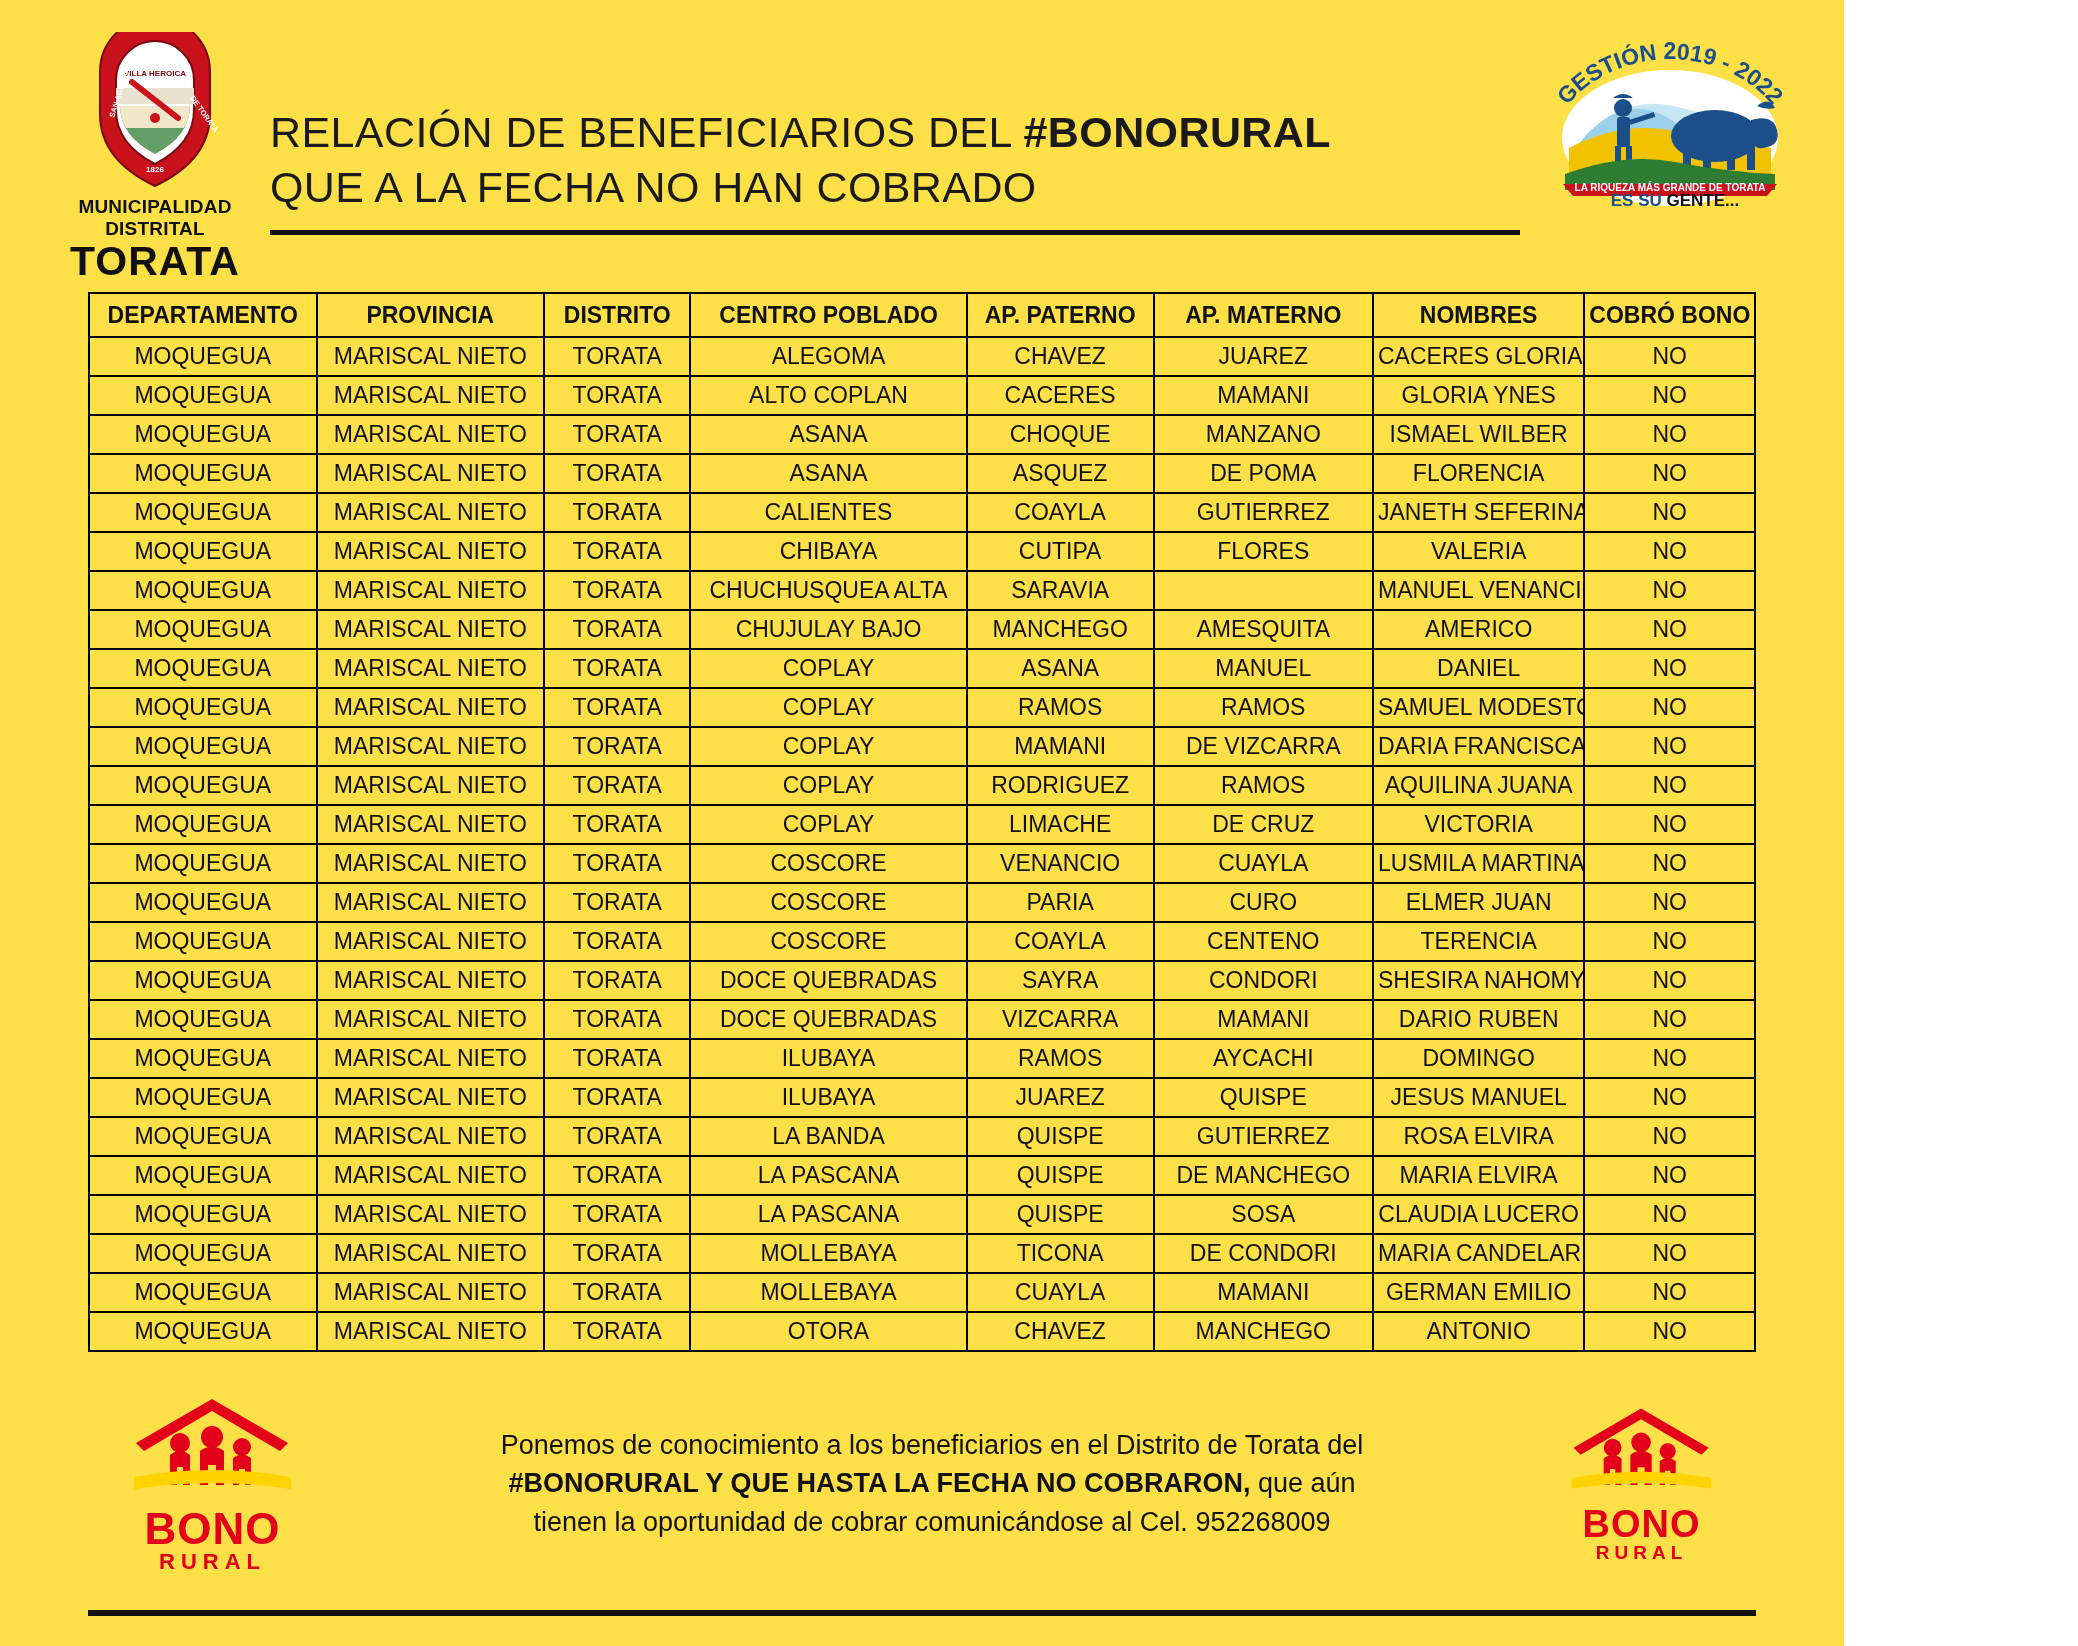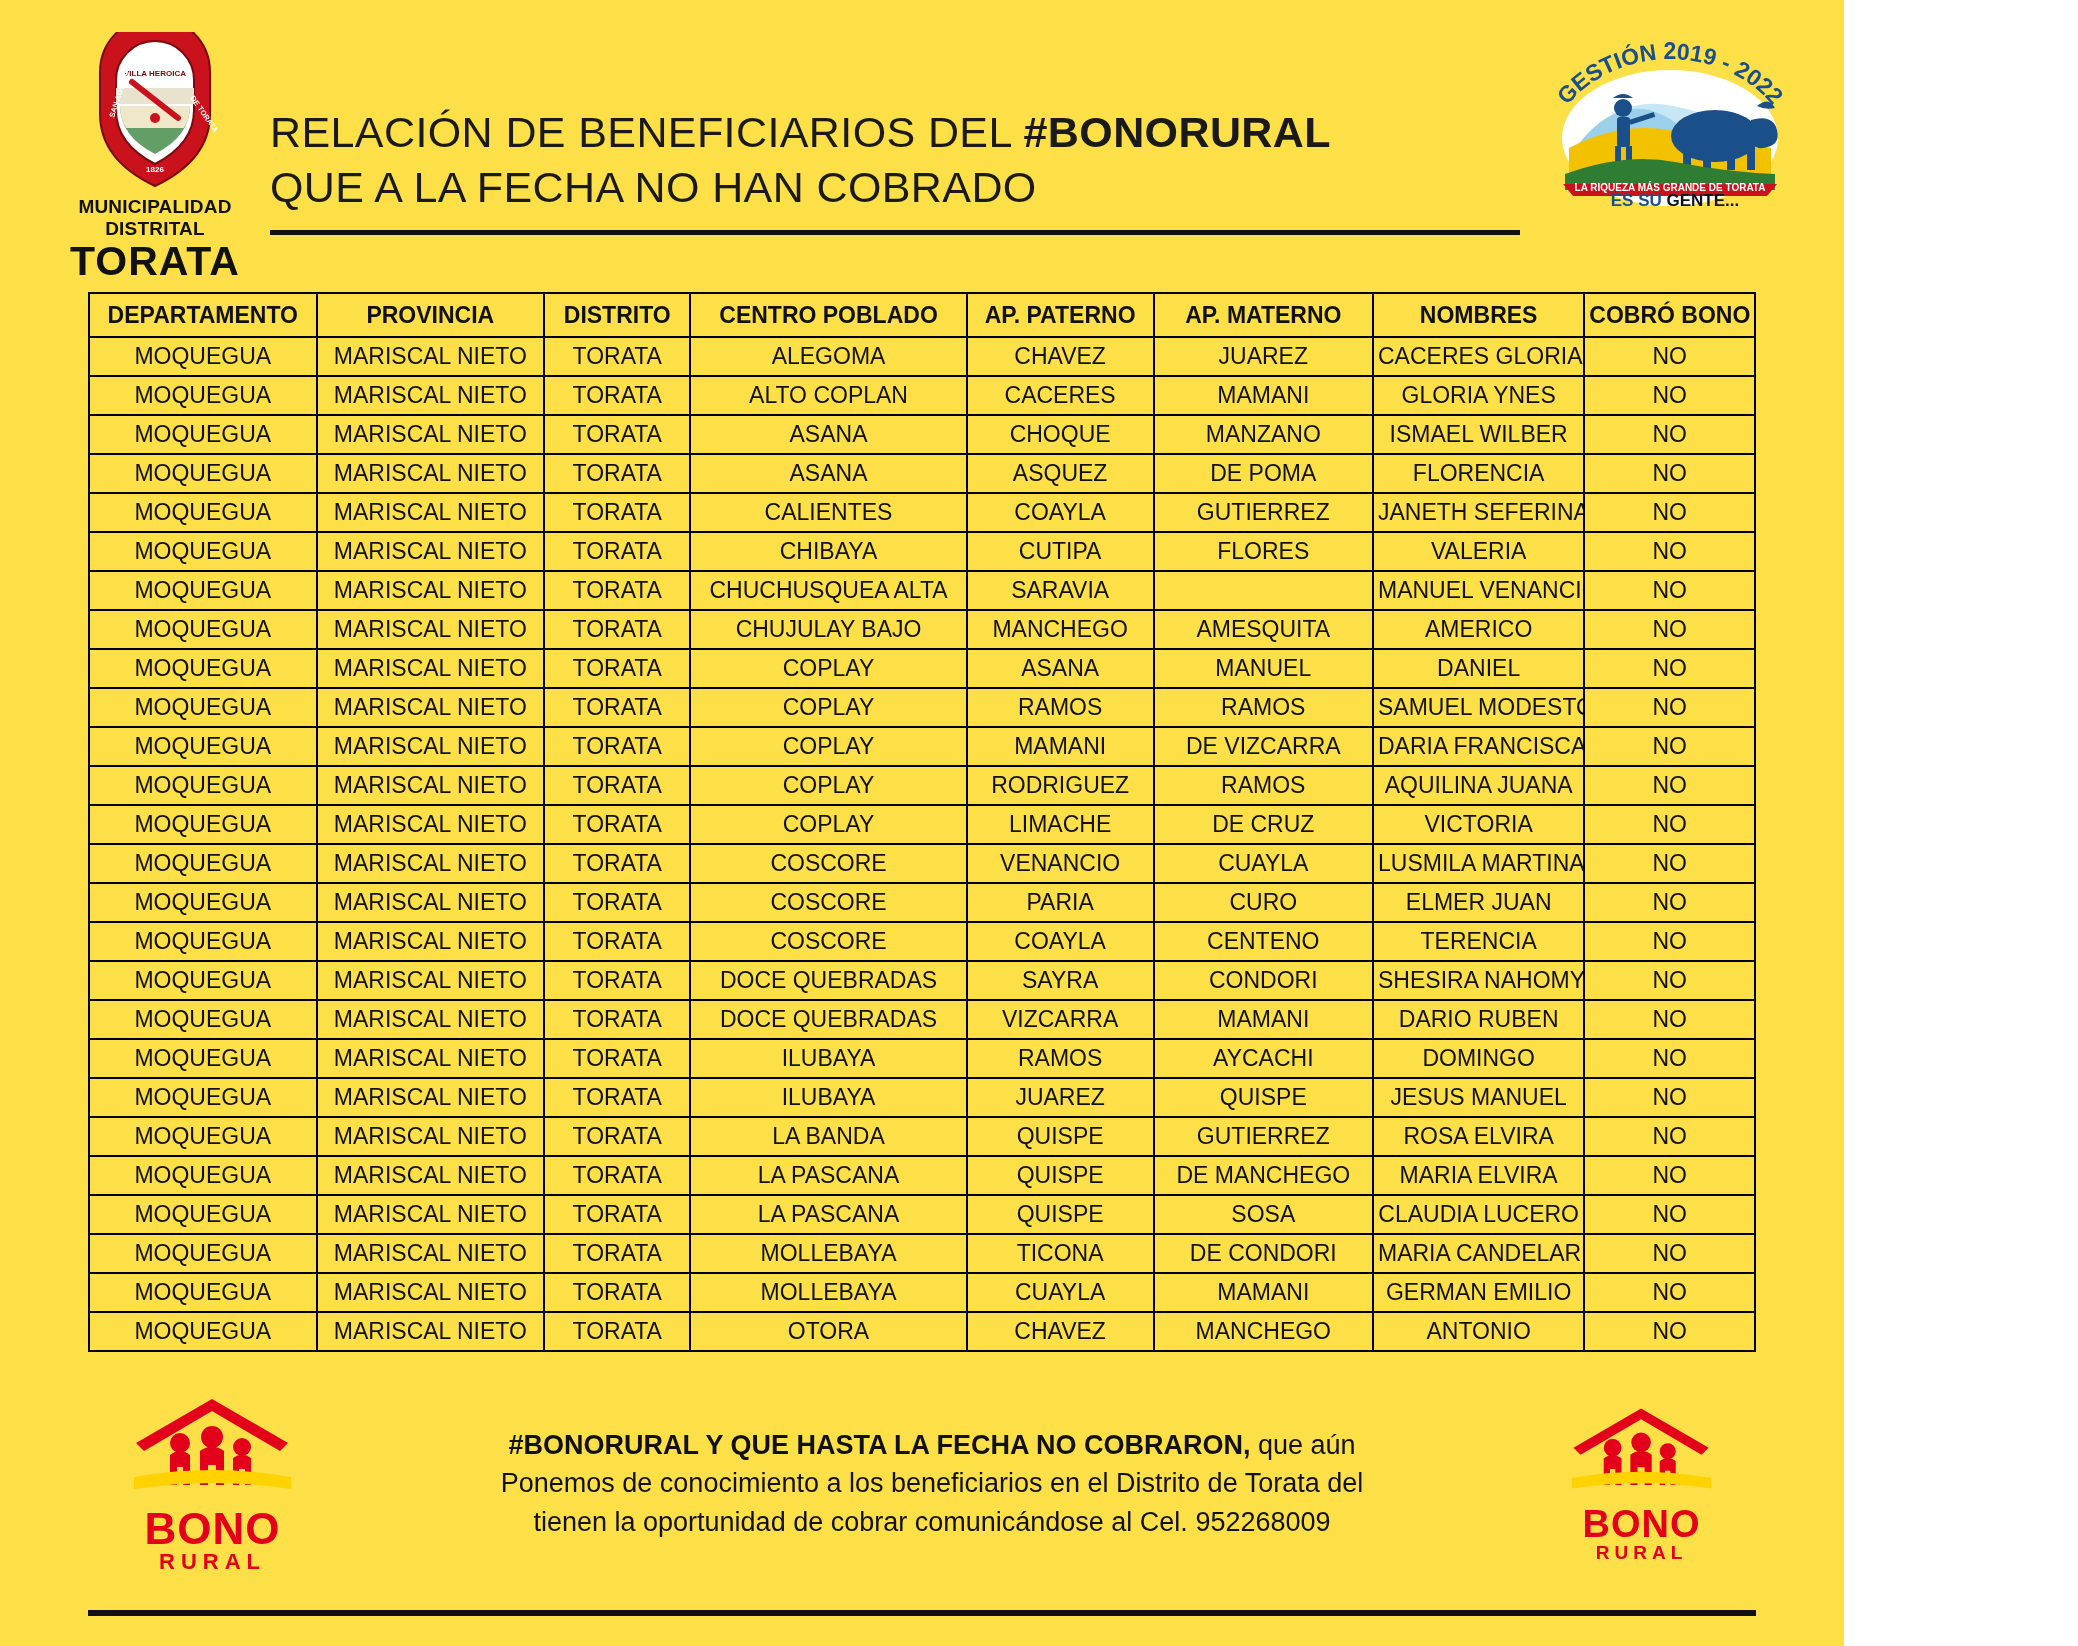--- a/index.html
+++ b/index.html
@@ -568,22 +568,22 @@
         </g>
         <path d="M14,82 q78,-14 157,0 l0,12 q-78,-12 -157,0 z" fill="#ffd200"></path>
       </svg>
       <div class="bono-text">
         <div class="b1">BONO</div>
         <div class="b2">RURAL</div>
       </div>
     </div>
 
     <div class="footer-note">
+      <div>Ponemos de conocimiento a los beneficiarios en el Distrito de Torata del</div>
       <div><span class="bold">#BONORURAL Y QUE HASTA LA FECHA NO COBRARON,</span><span> que aún</span></div>
-      <div>Ponemos de conocimiento a los beneficiarios en el Distrito de Torata del</div>
       <div>tienen la oportunidad de cobrar comunicándose al Cel. 952268009</div>
     </div>
 
     <div class="bono-logo-sm">
       <svg width="165" height="96" viewBox="0 0 185 108">
         <path d="M92,4 L168,48 L160,56 L92,16 L24,56 L16,48 Z" fill="#e2001a"></path>
         <g fill="#e2001a">
           <circle cx="60" cy="48" r="10"></circle>
           <path d="M50,60 q10,-8 20,0 l0,30 l-7,0 l0,-18 l-6,0 l0,18 l-7,0 z"></path>
           <circle cx="92" cy="42" r="11"></circle>

